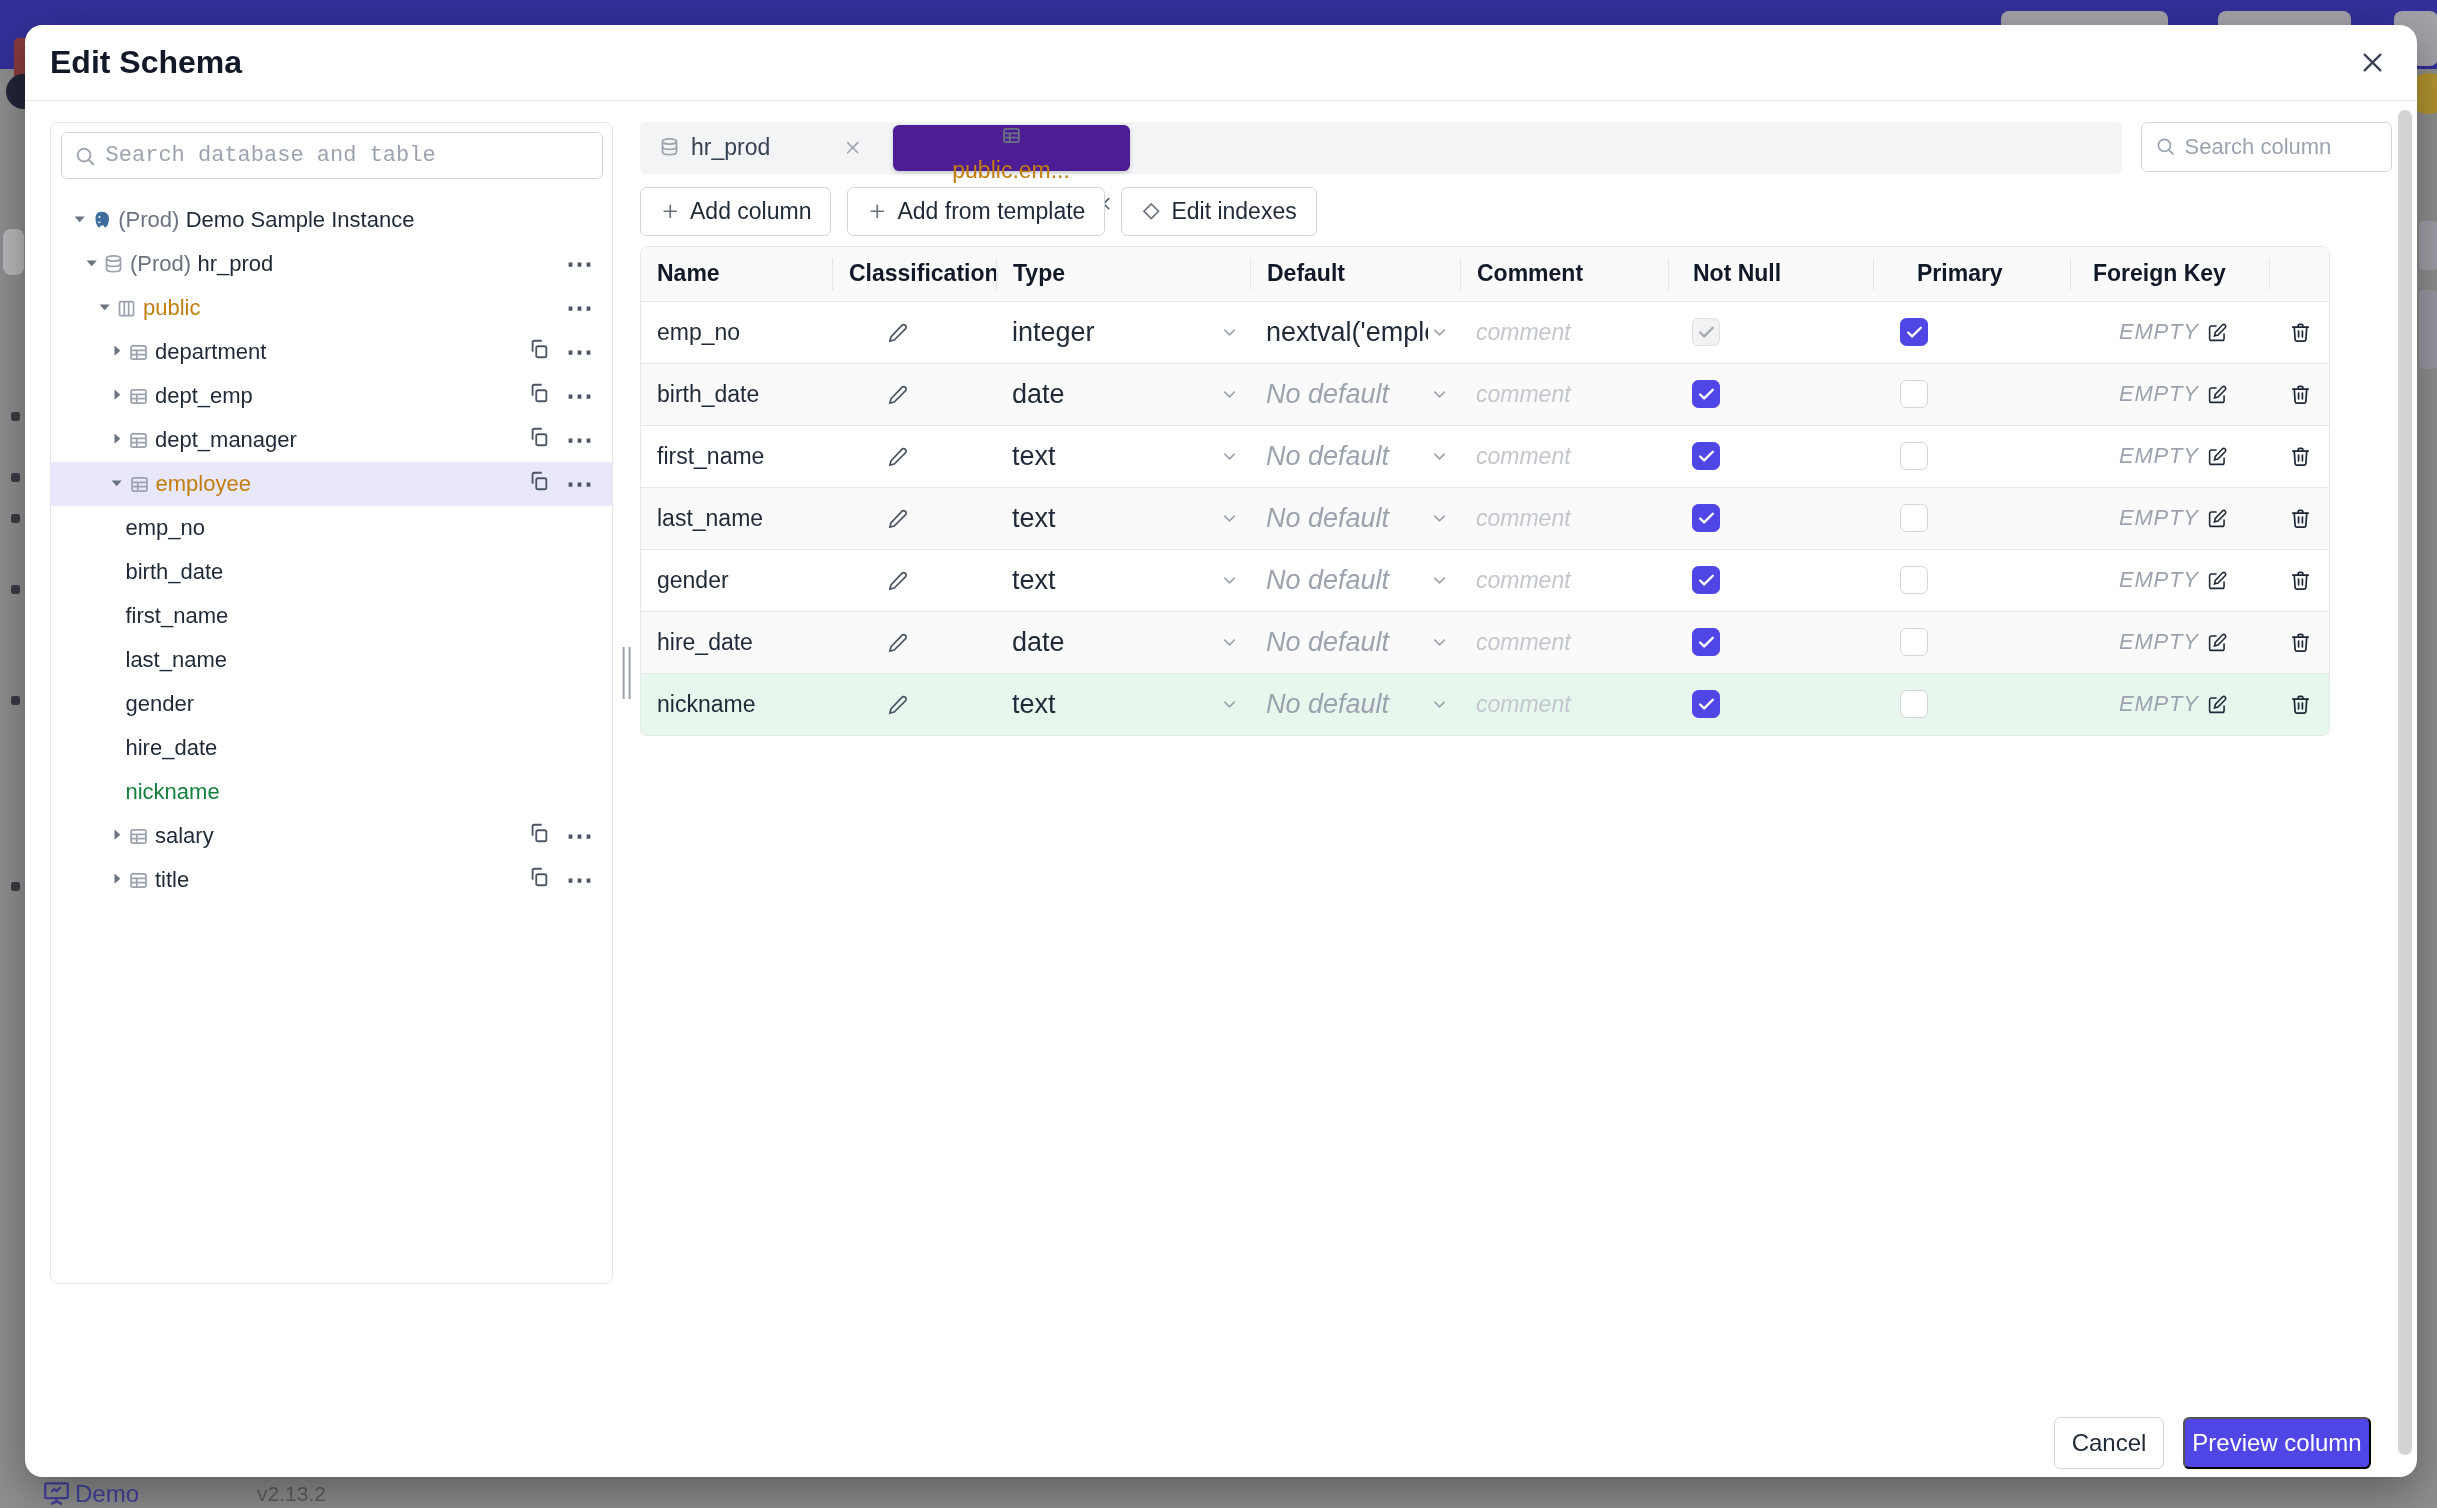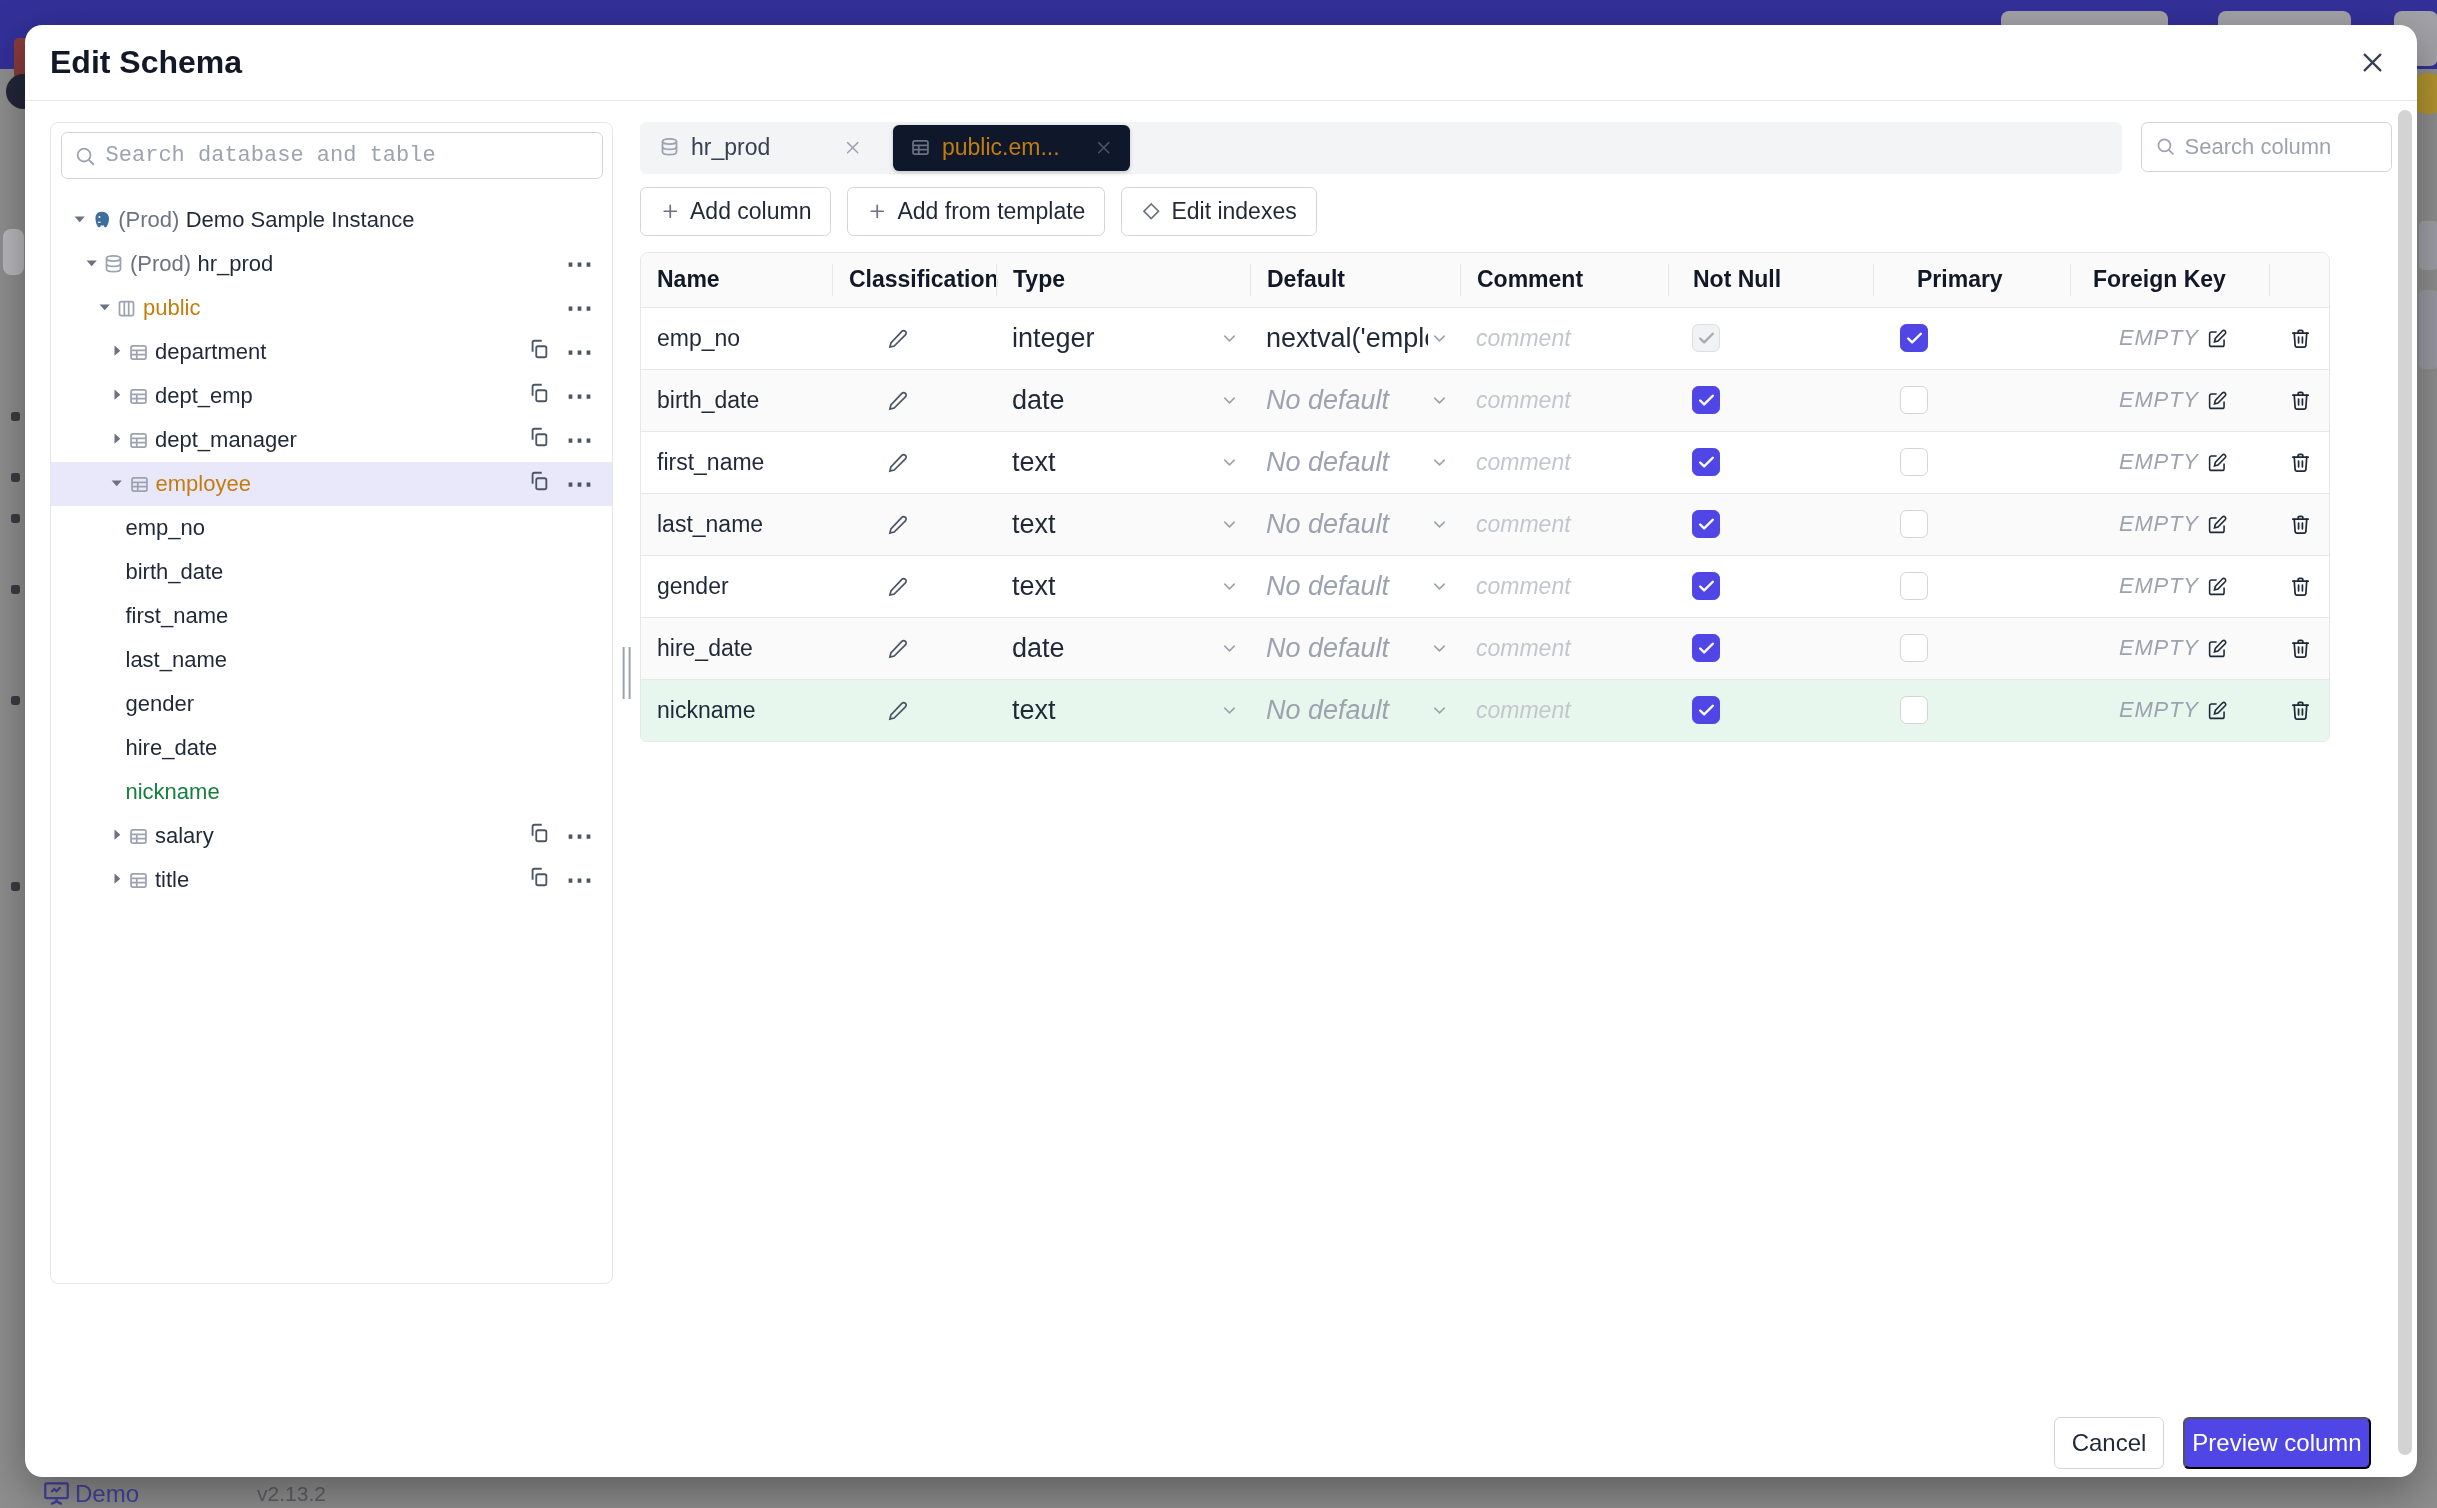--- a/index.html
+++ b/index.html
@@ -91,35 +91,35 @@
   
   .right-panel { flex:1; display:flex; flex-direction:column; min-width:0; }
   .rp-row1 { display:flex; gap:19px; }
   .tabstrip { flex:1; height:52px; background:#f3f4f6; border-radius:6.3px; display:flex; align-items:center; padding:0 1.6px; }
   .etab { height:46px; display:flex; align-items:center; gap:11px; padding:0 17.4px; font-size:23px; min-width:237px; }
   .etab .x { margin-left:auto; color:#9ca3af; display:flex; }
   .etab .x svg { width:17.4px; height:17.4px; }
   .etab .eicon { color:#9ca3af; display:flex; }
   .etab .eicon svg { width:21px; height:21px; }
   .etab.idle { color:#374151; }
-  .etab.active { background:#0f172a; border-radius:6.3px; box-shadow:0 1.6px 4.7px rgba(0,0,0,.18); color:#c17e0e; margin-left:14px; }
+  .etab.active { background:#4c1d95; border-radius:6.3px; box-shadow:0 1.6px 4.7px rgba(0,0,0,.18); color:#c17e0e; margin-left:14px;flex-direction:column; }
   .etab.active .eicon { color:#6b7280; }
   .etab.active .x { color:#4b5563; }
   .search-col { width:251px; height:50px; border:1.6px solid #d1d5db; border-radius:6.3px; display:flex; align-items:center; gap:9.5px; padding:0 12.6px; color:#9ca3af; }
   .search-col svg { width:20.5px; height:20.5px; flex:none; }
   .search-col input { border:none; outline:none; width:100%; font-size:22px; font-family:inherit; background:transparent; }
   .search-col input::placeholder { color:#9ca3af; }
 
   .toolbar { display:flex; gap:16px; margin-top:13.4px; }
   .tbtn { height:49px; display:flex; align-items:center; gap:9.5px; padding:0 19px; background:#fff; border:1.6px solid #d1d5db; border-radius:6.3px; font-size:23px; color:#1f2937; }
   .tbtn .pl { color:#6b7280; display:flex; }
   .tbtn svg { width:20.5px; height:20.5px; }
 
   
-  .stable { margin-top:16px; width:1690px; border:1.6px solid #e5e7eb; border-radius:8px 8px 6.3px 6.3px; overflow:hidden; }
+  .stable { margin-top:10px; width:1690px; border:1.6px solid #e5e7eb; border-radius:8px 8px 6.3px 6.3px; overflow:hidden; }
   .sgrid { display:grid; grid-template-columns:191px 164px 254px 210px 208px 205px 197px 199px 62px; align-items:center; }
   .shead { height:54px; background:#fafafa; }
   .shead > div { font-size:23px; font-weight:550; color:#111827; padding-left:16px; height:32px; display:flex; align-items:center; border-left:1.6px solid #e5e7eb; }
   .shead > div:first-child { border-left:none; }
   .shead > div.h-nn { padding-left:24px; } .shead > div.h-pk { padding-left:43px; } .shead > div.h-fk { padding-left:22px; }
   .srow { height:62px; border-top:1.6px solid #e5e7eb; background:#fff; }
   .srow:nth-child(even) { background:#fafafa; }
   .srow.created { background:#e8f7ee; }
   .c-name { padding-left:16px; font-size:23px; color:#1f2937; }
   .c-class { padding-left:55px; color:#4b5563; display:flex; }

